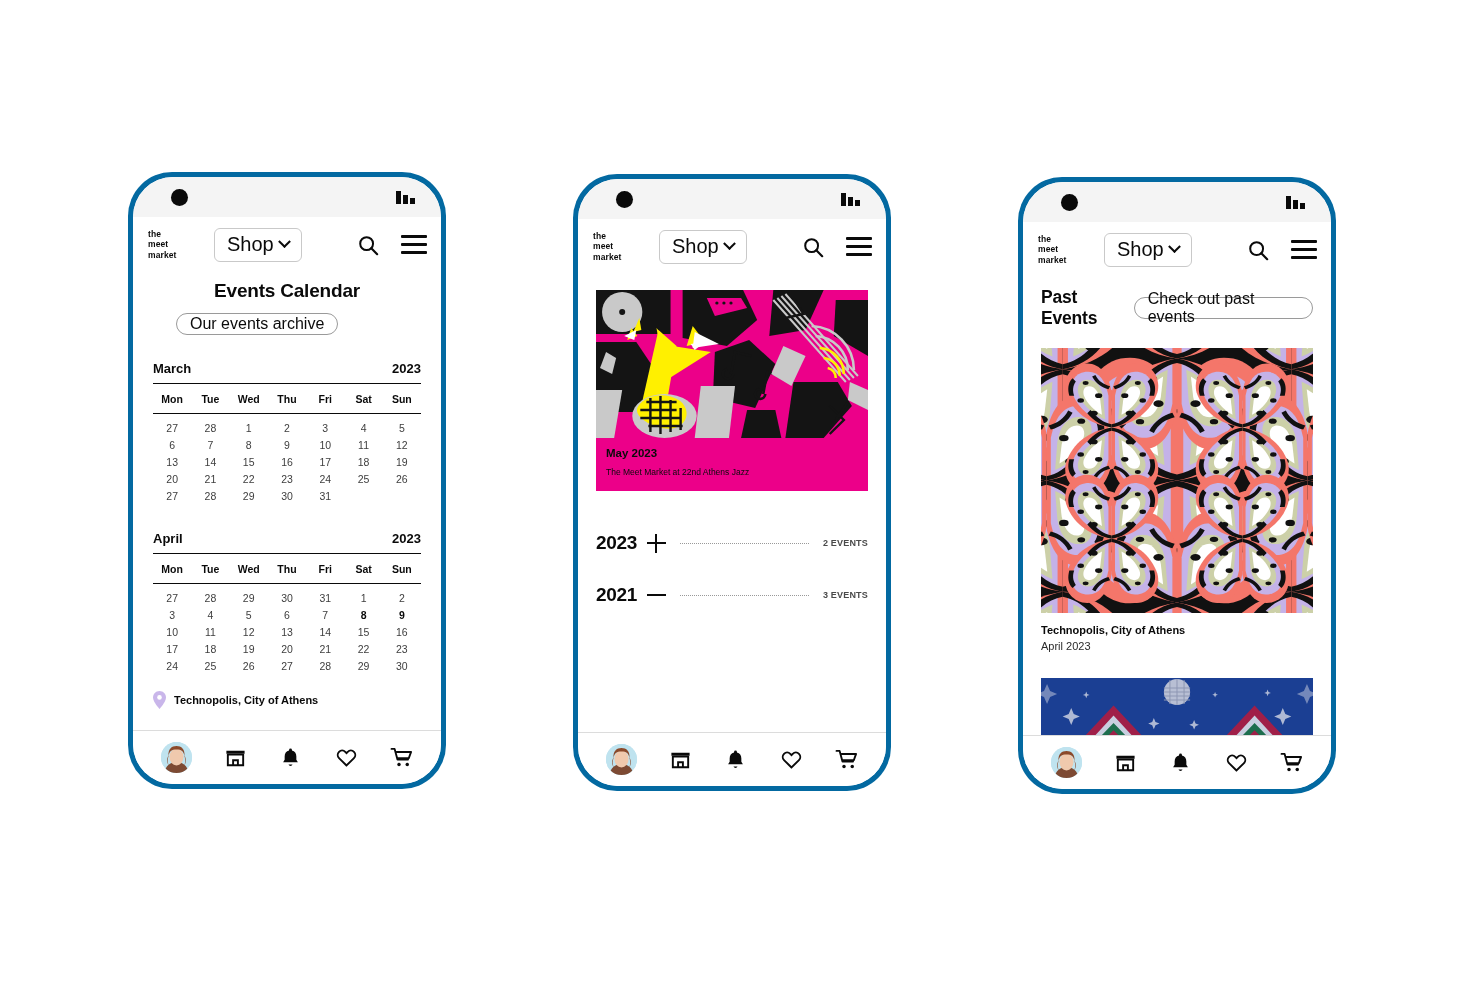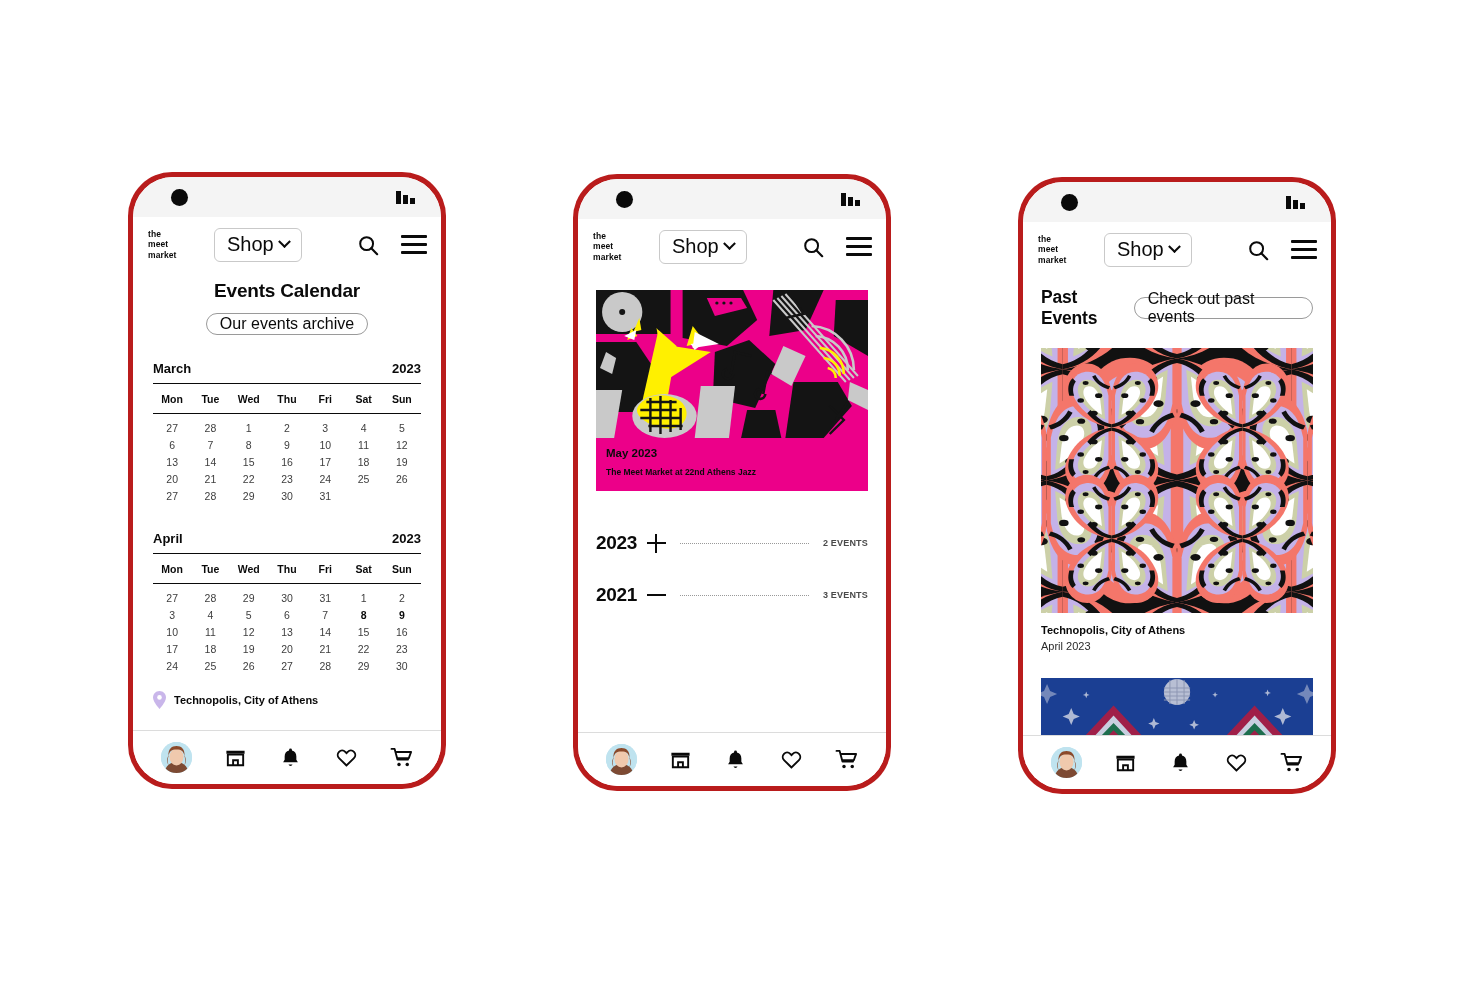--- a/index.html
+++ b/index.html
@@ -8,21 +8,21 @@
     background: #ffffff;
     font-family: "Liberation Sans", sans-serif;
     overflow: hidden;
   }
   .stage { position: relative; width: 1469px; height: 1000px; }
 
   
   .phone {
     position: absolute;
     width: 318px; height: 617px;
-    background: #b91c1c;
+    background: #0369a1;
     border-radius: 44px;
     padding: 5px;
   }
   .phone-screen {
     position: relative;
     width: 100%; height: 100%;
     background: #ffffff;
     border-radius: 40px;
     overflow: hidden;
     display: flex;
@@ -111,21 +111,21 @@
     display: inline-flex; align-items: center; justify-content: center;
     border: 1px solid #9a9a9a;
     border-radius: 999px;
     height: 22px;
     padding: 0 13px;
     font-size: 16px;
     color: #0a0a0a;
     background: #fff;
     cursor: pointer;
   }
-  .pill-wrap { text-align: center; margin-top: 11px; }
+  .pill-wrap { margin-top: 11px; margin-left: 43px; }
 
   .month-block { padding: 0 20px; }
   .month-head {
     display: flex; justify-content: space-between; align-items: baseline;
     font-size: 13px; font-weight: 600; color: #0a0a0a;
     padding-bottom: 7px;
     border-bottom: 1.6px solid #0a0a0a;
   }
   .m-gap { margin-top: 26px; }
   .dow-row {
@@ -177,21 +177,21 @@
   }
   .poster {
     margin: 16px 18px 0;
     width: calc(100% - 36px);
     background: #ec0089;
     overflow: hidden;
   }
   .poster-art { position: relative; width: 100%; height: 148px; background: #ec0089; overflow: hidden; }
   .poster-cap { padding: 9px 10px 14px; }
   .poster-cap .pc-1 { font-size: 11.5px; font-weight: 700; color: #0a0a0a; }
-  .poster-cap .pc-2 { font-size: 8.5px; font-weight: 700; color: #0a0a0a; margin-top: 8px; }
+  .poster-cap .pc-2 { font-size: 8.5px; font-weight: 400; color: #0a0a0a; margin-top: 8px; }
 
   .year-list { margin-top: 26px; padding: 0 18px; }
   .year-row {
     display: flex; align-items: center; gap: 10px;
     height: 52px;
     cursor: pointer;
   }
   .year-num { font-size: 19px; font-weight: 700; color: #0a0a0a; letter-spacing: -.3px; }
   .year-sign { position: relative; width: 19px; height: 19px; flex: 0 0 auto; }
   .year-sign i { position: absolute; background: #0a0a0a; }

